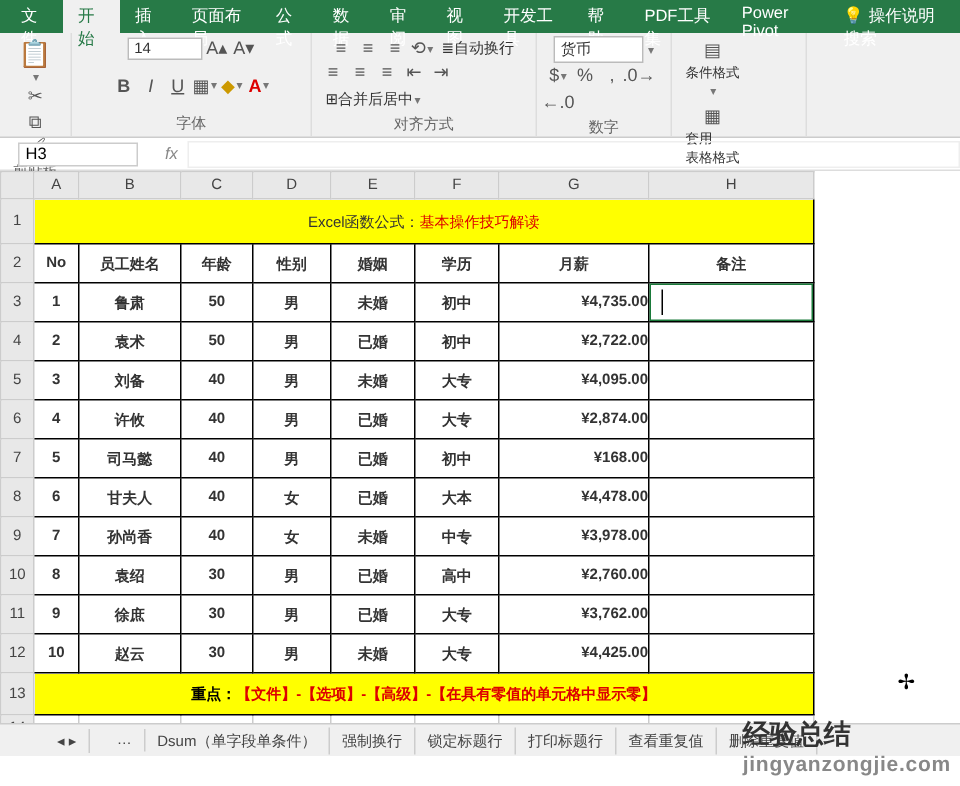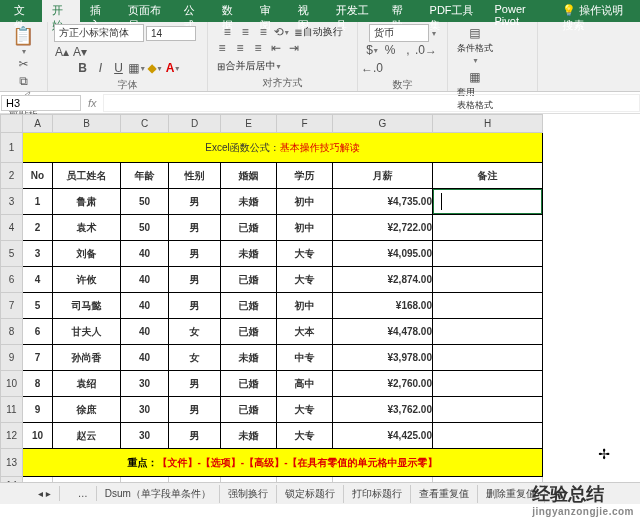--- a/index.html
+++ b/index.html
@@ -8,21 +8,21 @@
 .titlebar .tab{padding:3px 10px;font-size:11px;cursor:pointer}
 .titlebar .tab.active{background:#f0f0f0;color:#277a47}
 .ribbon{background:#f0f0f0;height:70px;display:flex;border-bottom:1px solid #ccc;font-size:10px}
 .rgroup{border-right:1px solid #ddd;padding:2px 6px;display:flex;flex-direction:column;justify-content:space-between;align-items:center}
 .rgroup .label{font-size:10px;color:#666;text-align:left;margin-top:2px}
 .rcontrols{display:flex;gap:2px;align-items:center;flex-wrap:wrap}
 .ico{width:16px;height:16px;display:inline-flex;align-items:center;justify-content:center;font-size:12px;color:#555}
 .bigico{width:28px;height:32px;display:flex;flex-direction:column;align-items:center;justify-content:center;font-size:18px;color:#555}
 .dd{font-size:8px;color:#777;margin-left:1px}
 .namebox-row{height:22px;background:#fff;border-bottom:1px solid #ddd;display:flex;align-items:center}
-.namebox{width:80px;border:1px solid #ccc;padding:1px 4px;font-size:11px;margin:1px}
+.namebox{width:80px;border:1px solid #ccc;padding:1px 4px;font-size:11px;margin:12px}
 .fx{padding:0 6px;color:#888;font-style:italic}
 .formula{flex:1;border:1px solid #eee;height:18px}
 .sheet{position:relative;overflow:auto;height:380px;background:#fff}
 table.grid{border-collapse:collapse;table-layout:fixed}
 table.grid th,table.grid td{border:1px solid #ccc;font-size:10px;overflow:hidden;white-space:nowrap}
 table.grid th{background:#e8e8e8;color:#444;font-weight:normal;text-align:center;height:18px}
 .corner{width:22px;background:#e8e8e8;border:1px solid #ccc}
 .rowhdr{width:22px;text-align:center;background:#e8e8e8;color:#444}
 .datacell{height:26px;border:1px solid #000!important;text-align:center;font-size:12px;font-weight:bold;background:#fff}
 .titlecell{background:#ffff00;font-size:14px;font-weight:normal;height:30px}
@@ -31,21 +31,21 @@
 .footcell .blk{color:#000}
 .hdrcell{background:#fff;font-weight:bold;font-size:13px;height:26px}
 .salary{text-align:right}
 .selcell{position:relative}
 .selcell::after{content:"";position:absolute;inset:-1px;border:2px solid #1a7a3a;pointer-events:none}
 .caret-cell{position:relative}
 .caret-cell::before{content:"";position:absolute;left:8px;top:4px;bottom:4px;width:1px;background:#000}
 .sheettabs{position:absolute;bottom:20px;left:0;right:0;height:22px;background:#f0f0f0;border-top:1px solid #ccc;display:flex;align-items:center;font-size:10px;color:#444;padding-left:30px;gap:0}
 .sheettabs .stab{padding:2px 8px;border-right:1px solid #ccc;cursor:pointer}
 .watermark{position:absolute;bottom:7px;right:6px;font-size:18px;font-weight:bold;color:#333;font-family:"KaiTi",serif}
-.watermark .sub{font-size:10px;color:#888;display:block;text-align:center;letter-spacing:0.5px}
+.watermark .sub{font-size:14px;color:#888;display:block;text-align:center;letter-spacing:0.5px}
 .cursor-plus{position:absolute;right:30px;top:332px;font-size:14px;color:#000;pointer-events:none}
 .btn{display:inline-flex;align-items:center;padding:1px 3px;cursor:pointer}
 .fmtbox{border:1px solid #bbb;background:#fff;padding:1px 4px;font-size:10px;min-width:50px;display:inline-block}
 .stackv{display:flex;flex-direction:column;gap:1px}
 </style>
 </head>
 <body>
 
 <div class="titlebar">
     <span class="tab">文件</span>
@@ -68,21 +68,20 @@
     <div class="bigico btn">📋<span class="dd">▾</span></div>
     <div class="stackv">
         <span class="ico btn">✂</span>
         <span class="ico btn">⧉</span>
         <span class="ico btn">🖌</span>
       </div>
     <div class="label">剪贴板</div>
   </div>
   <div class="rgroup" style="width:160px">
     <div class="rcontrols">
-      <span class="fmtbox" style="width:90px">方正小标宋简体</span>
       <span class="fmtbox" style="width:26px">14</span>
       <span class="ico btn">A▴</span>
       <span class="ico btn">A▾</span>
     </div>
     <div class="rcontrols">
       <span class="ico btn">
           <b>B</b>
         </span>
       <span class="ico btn">
           <i>I</i>

